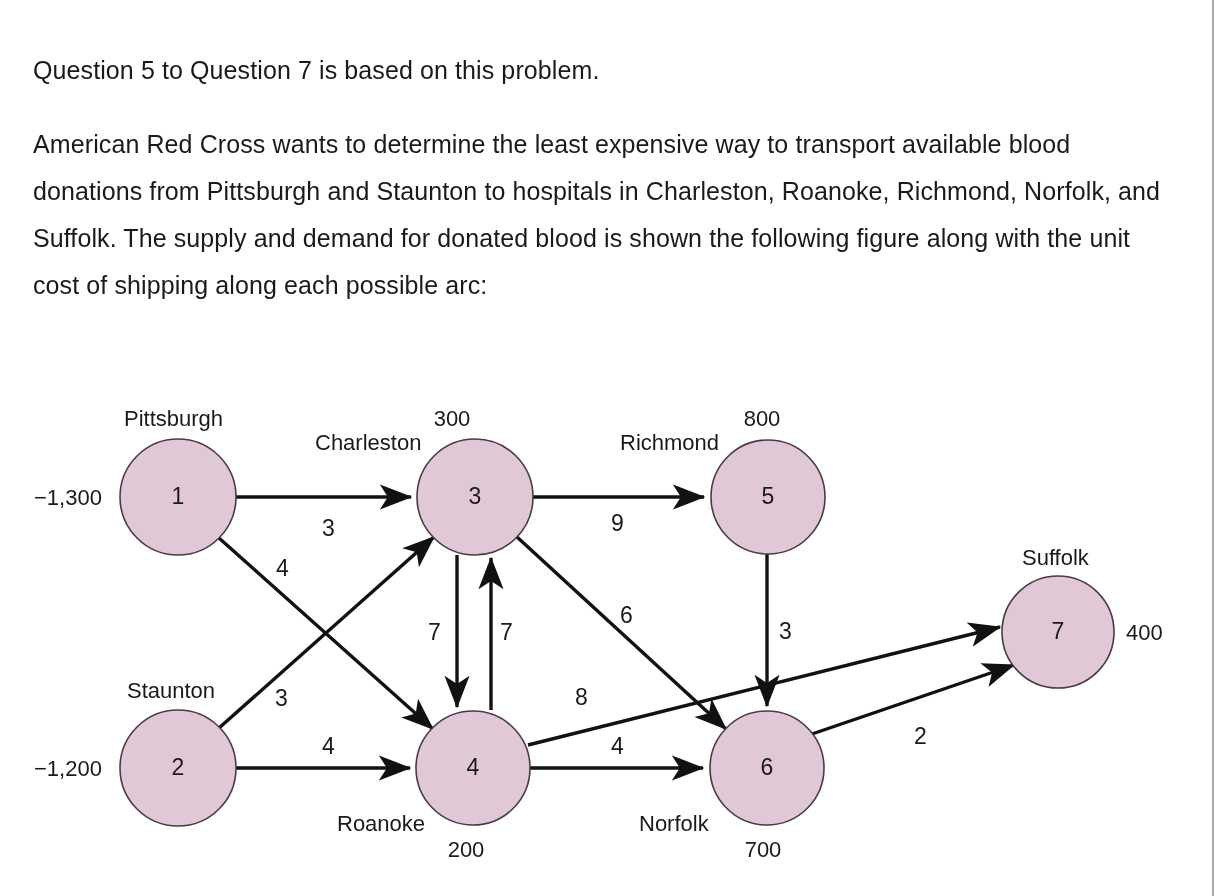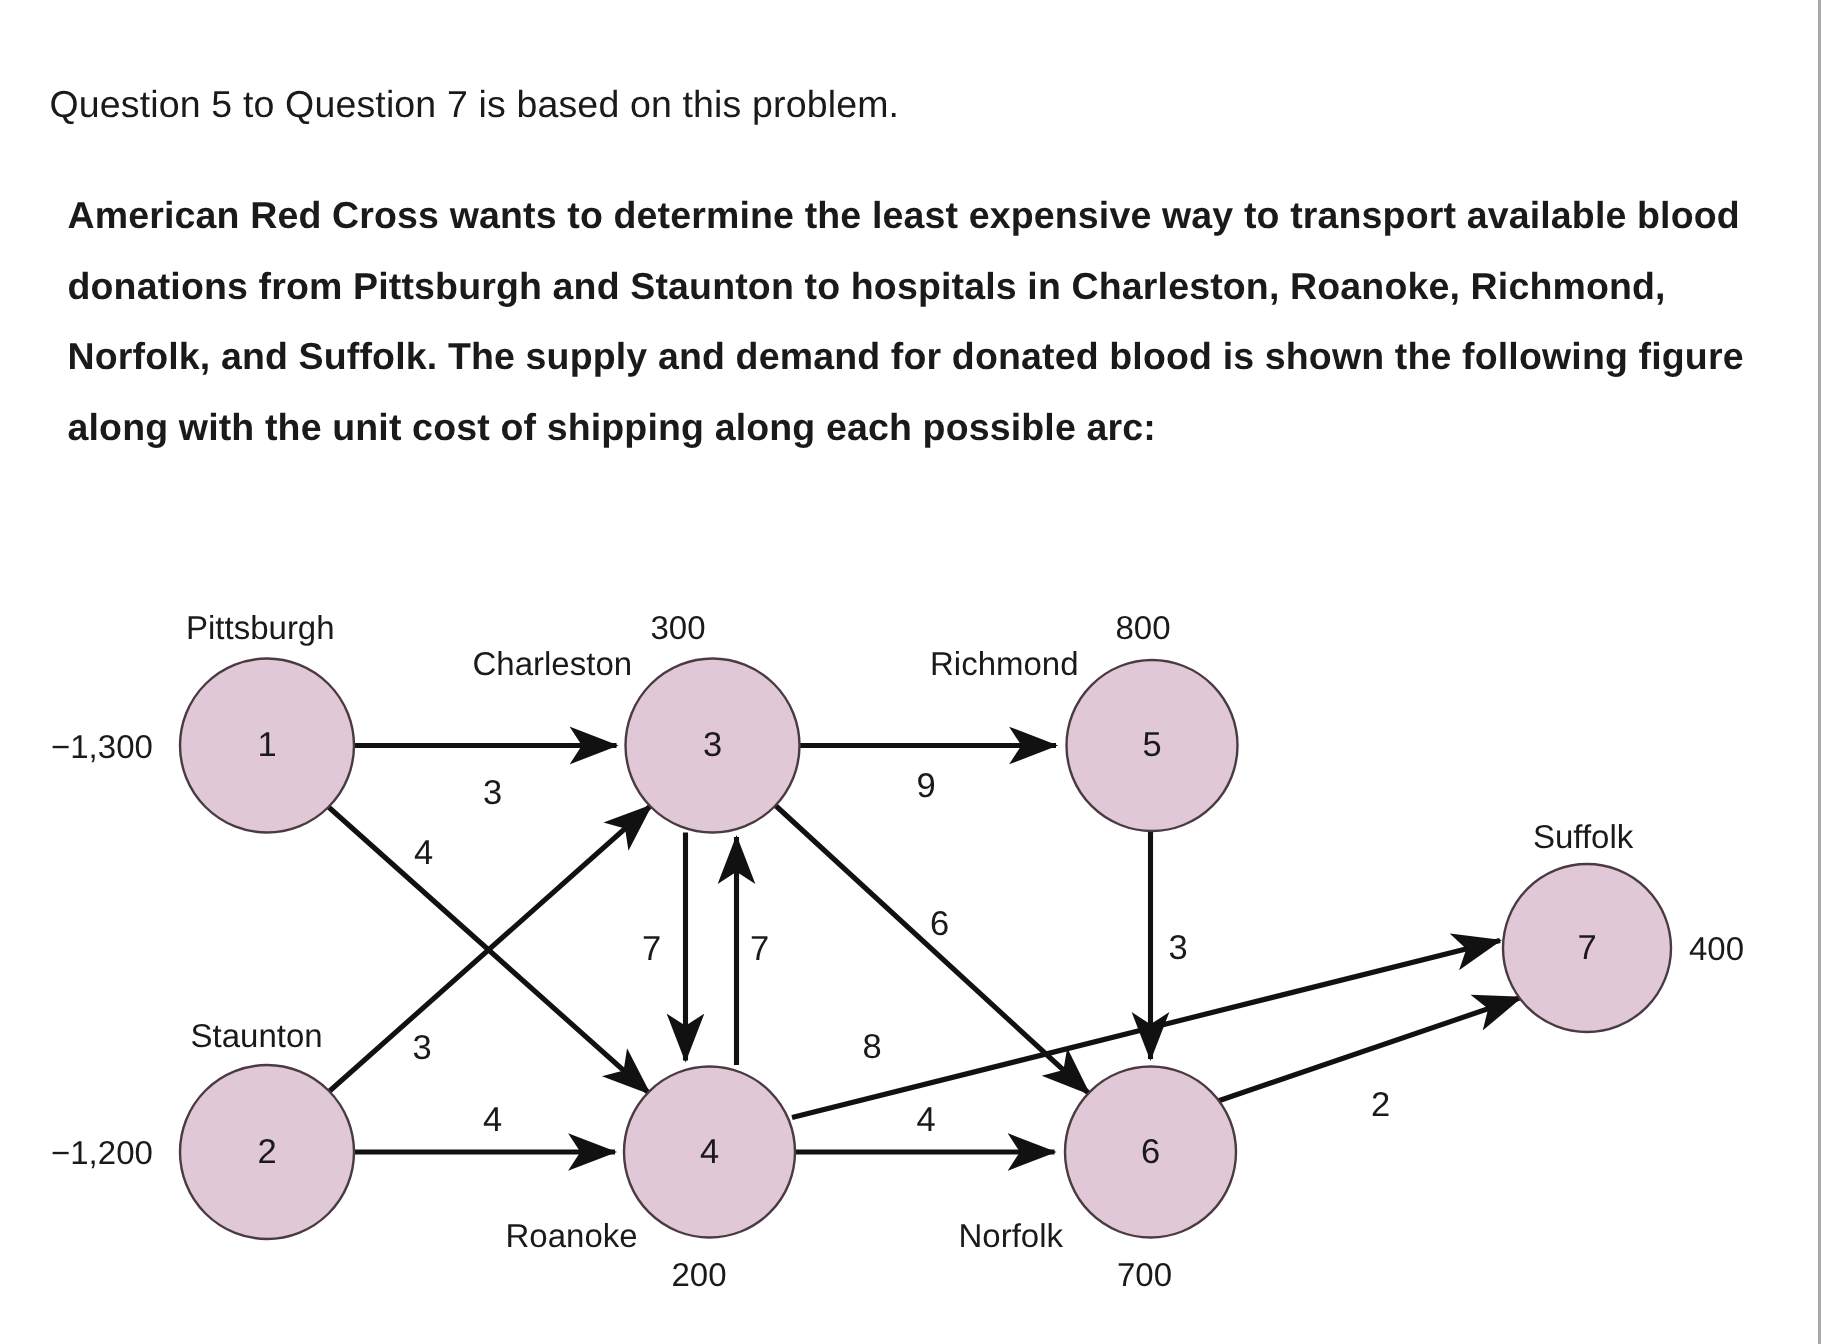--- a/index.html
+++ b/index.html
@@ -40,24 +40,23 @@
   .lead {
     font-size: 25px;
     line-height: 1.3;
     margin: 0 0 34px 0;
     font-weight: 400;
     letter-spacing: 0.1px;
   }
   .body-par {
     font-size: 25px;
     line-height: 47px;
-    margin: 12px;
+    margin: 0;
     width: 1145px;
     letter-spacing: 0.1px;
-    font-weight: bold;
   }
   #figure {
     position: absolute;
     left: 0;
     top: 388px;
     width: 1217px;
     height: 500px;
   }
   svg.net { display: block; }
   .node-circle {

